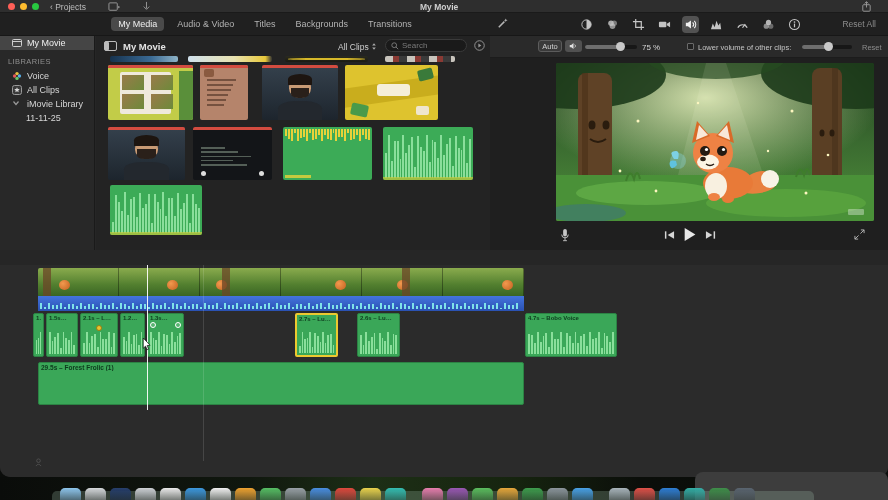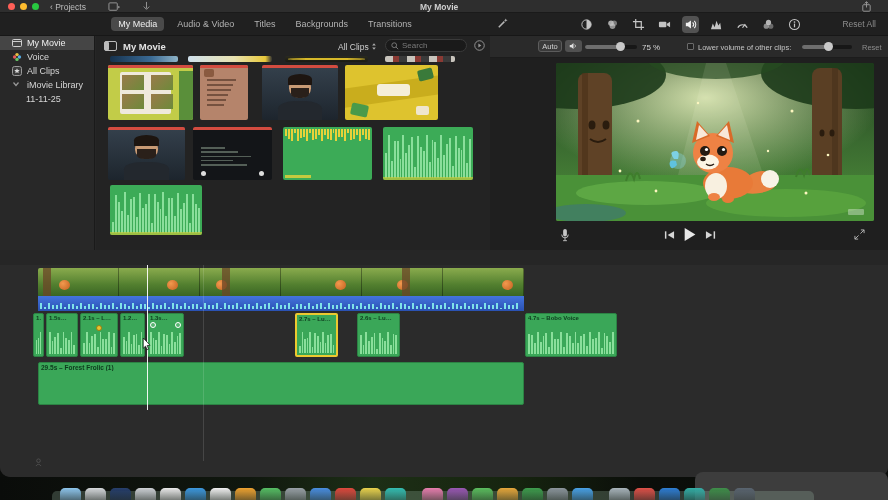--- a/index.html
+++ b/index.html
@@ -220,20 +220,21 @@
     <div class="sidebar">
       <div class="side-item selected">
         <span class="ic">
           <svg viewBox="0 0 10 10">
               <rect x="0.5" y="1.5" width="9" height="7" rx="1" fill="none" stroke="#cfcfcf"></rect>
               <line x1="0.5" y1="3.5" x2="9.5" y2="3.5" stroke="#cfcfcf"></line>
             </svg>
         </span>
         <span>My Movie</span>
       </div>
+      <div class="side-header">LIBRARIES</div>
       <div id="library-items">
           <div class="side-item">
             <span class="ic">
               <svg viewBox="0 0 10 10" width="10" height="10">
                 <circle cx="5" cy="2.6" r="1.7" fill="#e8c040"></circle>
                 <circle cx="2.6" cy="5" r="1.7" fill="#e85a5a"></circle>
                 <circle cx="7.4" cy="5" r="1.7" fill="#58b0e8"></circle>
                 <circle cx="5" cy="7.4" r="1.7" fill="#68c868"></circle>
               </svg>
             </span>

